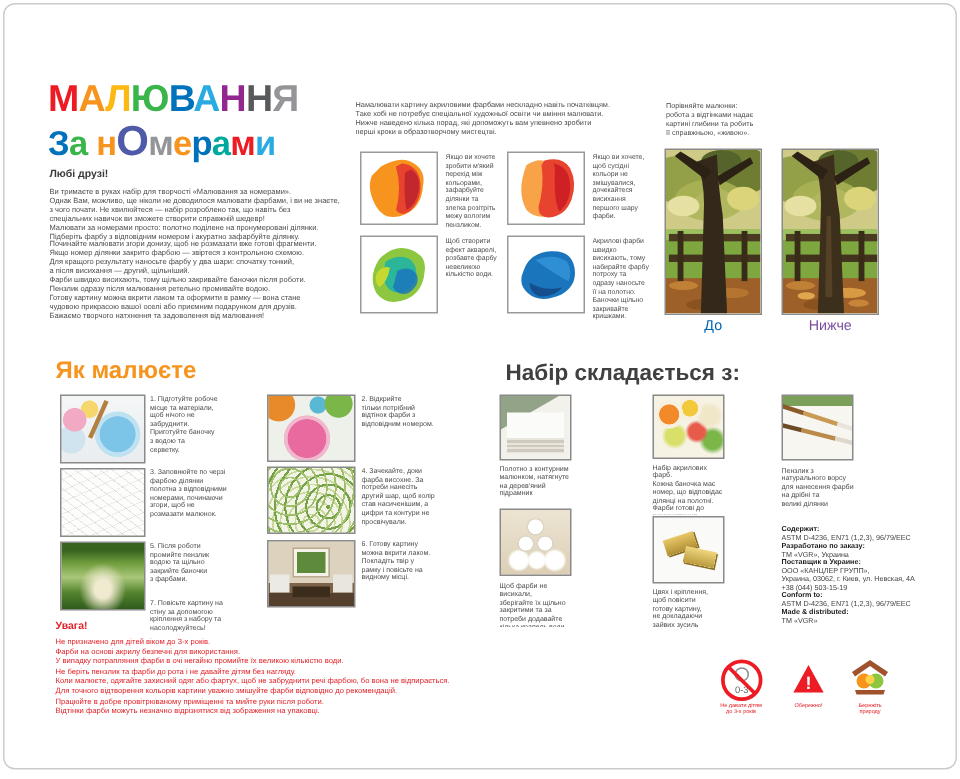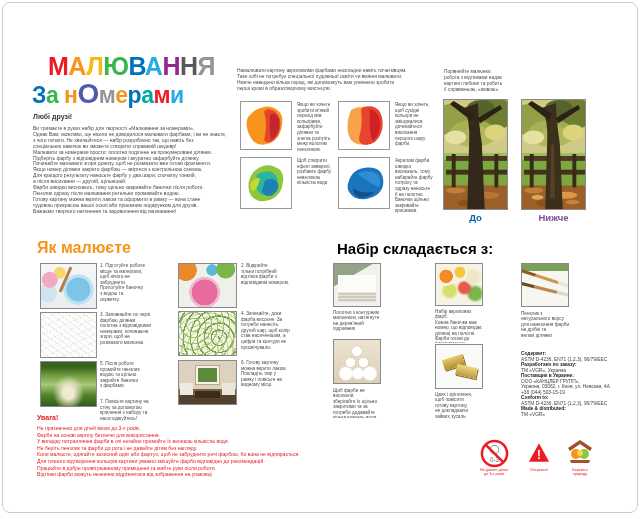--- a/index.html
+++ b/index.html
@@ -1,31 +1,31 @@
 <!DOCTYPE html>
 <html><head>
 <meta charset="utf-8">
 <style>
   html,body{margin:0;padding:0;background:#fff;}
   body{font-family:"Liberation Sans", sans-serif;}
   .sheet{position:relative;width:640px;height:519px;background:#fff;overflow:hidden;}
   .sheet-border{position:absolute;left:2px;top:2px;right:2px;bottom:6px;border:1px solid #cccccc;border-radius:8px;}
 
   
-  .title1{position:absolute;left:48px;top:52px;font-size:25px;font-weight:800;letter-spacing:-0.5px;}
+  .title1{position:absolute;left:32px;top:52px;font-size:25px;font-weight:800;letter-spacing:-0.5px;}
   .title2{position:absolute;left:32px;top:78px;font-size:23px;font-weight:800;letter-spacing:-0.5px;}
   .title2 .big{font-size:28px;}
   .salut{position:absolute;left:33px;top:113px;font-size:7px;font-weight:bold;color:#3a3a3a;}
   .tiny{font-size:5px;line-height:5.9px;color:#4d4d4d;white-space:pre-line;}
   .intro{position:absolute;left:33px;top:126px;width:205px;}
 
   .h{position:absolute;font-weight:bold;}
   .cyan{left:237px;top:47px;font-size:14.5px;color:#29abe2;}
   .orange{left:37px;top:239px;font-size:16px;color:#f7941d;}
-  .green{left:337px;top:240px;font-size:15px;color:#000000;text-align:center;}
+  .green{left:337px;top:240px;font-size:15px;color:#404040;text-align:center;}
   .techintro{position:absolute;left:237px;top:68px;width:196px;font-size:4.9px;line-height:6px;}
 
   
   .swatch{position:absolute;width:52px;border:1px solid #999;background:#fff;box-sizing:border-box;}
   .sw1{left:240px;top:101px;height:49px;}
   .sw2{left:338px;top:101px;height:49px;}
   .sw3{left:240px;top:157px;height:52px;}
   .sw4{left:338px;top:157px;height:52px;}
   .swatch svg{width:100%;height:100%;display:block;}
   .cap{position:absolute;font-size:4.6px;line-height:5.6px;color:#4d4d4d;white-space:pre-line;overflow:hidden;}
@@ -35,21 +35,21 @@
   .cp4{left:395px;top:158px;width:38px;height:72px;}
 
   
   .logo{position:absolute;left:498px;top:42px;width:90px;height:38px;border:3px solid #ed1c24;border-radius:50%;display:flex;align-items:center;justify-content:center;color:#ed1c24;font-weight:900;font-size:20px;letter-spacing:1px;box-sizing:border-box;}
   .logo .reg{font-size:6px;align-self:flex-start;margin-top:5px;}
 
   .prevnote{position:absolute;left:444px;top:69px;width:82px;font-size:4.8px;line-height:6px;}
   .treebox{position:absolute;top:99px;width:65px;height:111px;border:1px solid #8a8a8a;box-sizing:border-box;overflow:hidden;}
   .tb1{left:443px;} .tb2{left:521px;}
   .treebox svg{width:100%;height:100%;display:block;}
-  .lbl{position:absolute;top:212px;width:65px;text-align:center;font-size:9.5px;font-weight:bold;}
+  .lbl{position:absolute;top:212px;width:65px;text-align:center;font-size:9.5px;font-weight:normal;}
   .do{left:443px;color:#0066b3;} .pislya{left:521px;color:#7b4ea0;}
 
   
   .photo{position:absolute;border:1px solid #8a8a8a;box-sizing:border-box;overflow:hidden;background:#fff;}
   .pa{left:40px;width:57px;height:46px;}
   .pa1{top:263px;} .pa2{top:312px;} .pa3{top:361px;}
   .pc{left:178px;width:59px;height:45px;}
   .pc1{top:263px;} .pc2{top:311px;} .pc3{top:360px;}
   .step{position:absolute;width:56px;font-size:4.7px;line-height:5.6px;color:#4d4d4d;white-space:pre-line;overflow:hidden;}
   .stB{left:100px;} .stD{left:241px;}

